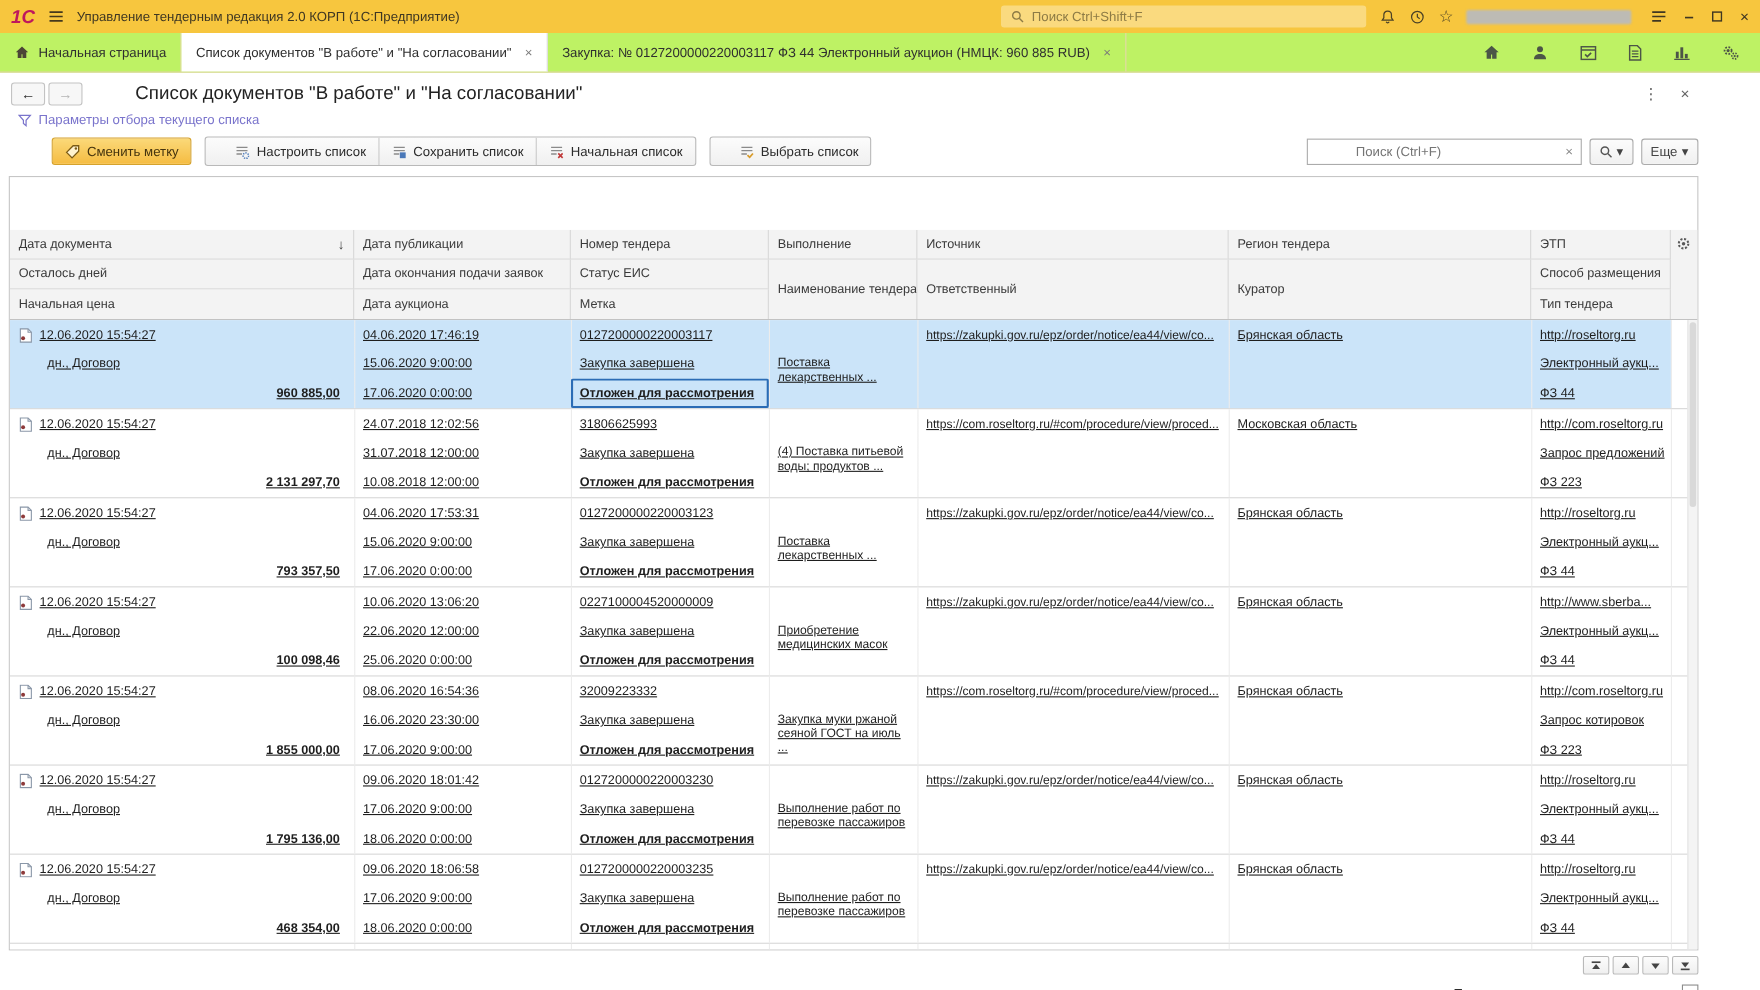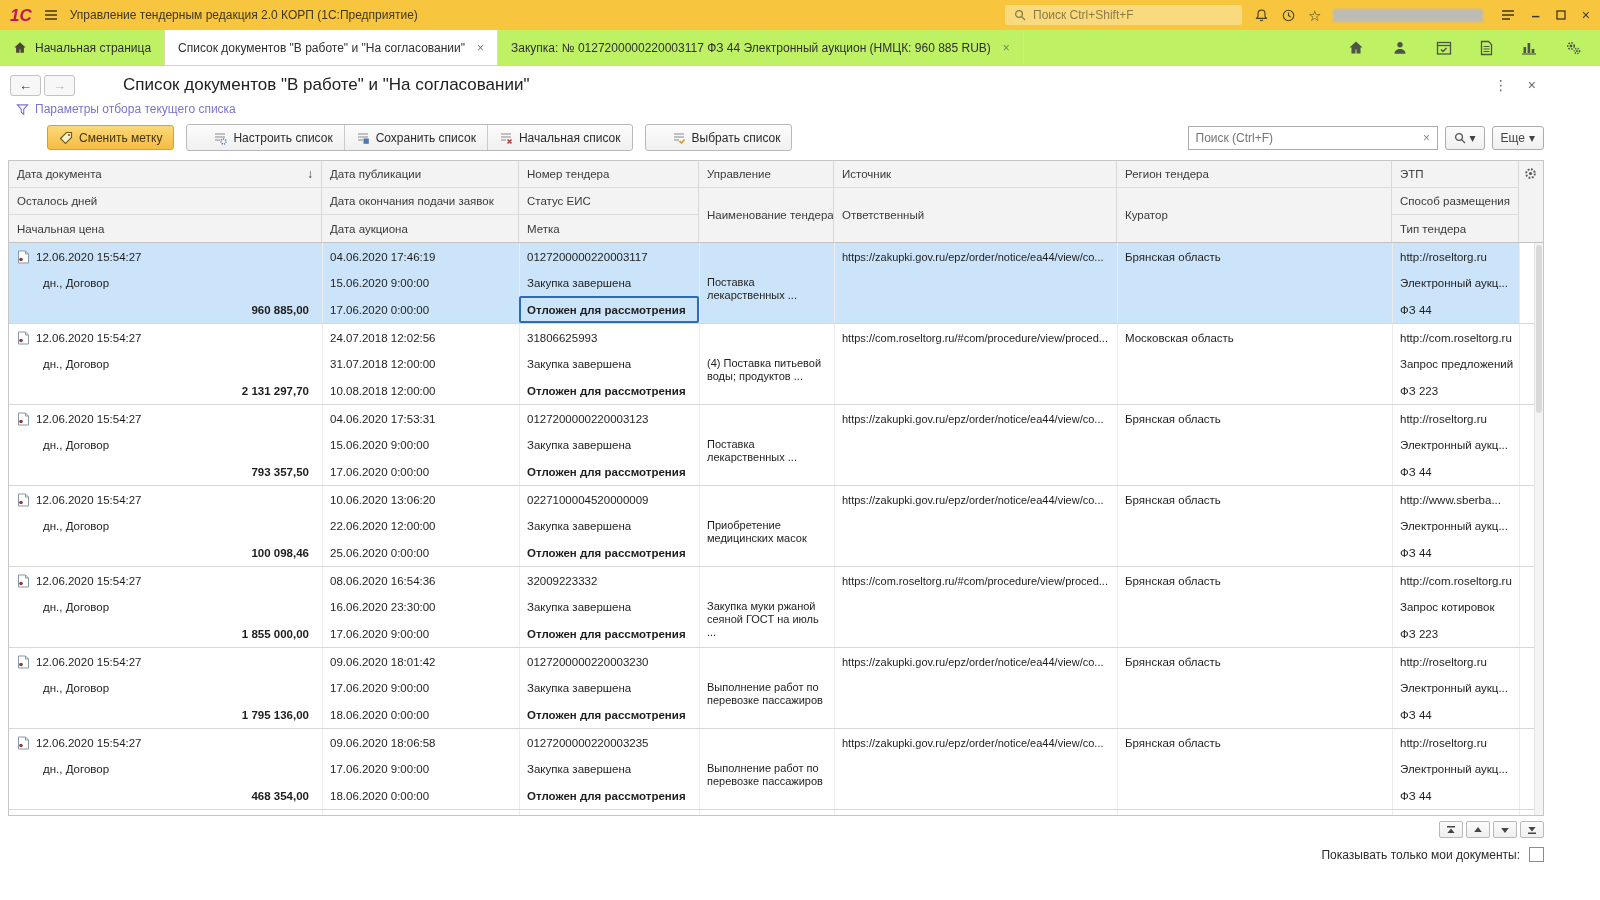--- a/index.html
+++ b/index.html
@@ -6,21 +6,21 @@
   html,body { width:1600px; height:900px; overflow:hidden; background:#fff;
               font-family:"Liberation Sans", sans-serif; color:#1e1e1e; }
 
   
   .titlebar { height:30px; background:#F7C63E; display:flex; align-items:center;
               padding:0 10px; gap:12px; }
   .logo-1c { color:#be185d; font-weight:bold; font-style:italic; font-size:17px; line-height:1; }
   .tb-ham { color:#45391C; display:flex; align-items:center; cursor:pointer; }
   .app-title { font-size:12px; color:#3F3722; white-space:nowrap; }
   .tb-spacer { flex:1; }
-  .tb-search { width:237px; height:20px; background:#FADA7F; border-radius:3px;
+  .tb-search { width:332px; height:20px; background:#FADA7F; border-radius:3px;
                display:flex; align-items:center; gap:7px; padding:0 9px;
                color:#8D7B45; font-size:12px; }
   .tb-ico { color:#4A4126; display:flex; align-items:center; cursor:pointer; }
   .tb-star { font-size:15px; line-height:1; }
   .user-blur { width:150px; height:13px; background:#BDBBB4; border-radius:2px; filter:blur(1.2px); }
   .win-ctl { color:#3F3722; display:flex; align-items:center; gap:16px; margin-left:6px; }
   .win-ctl span, .win-ctl .icon { cursor:pointer; }
   .win-min { font-size:15px; font-weight:bold; }
   .win-close { font-size:14px; }
 
@@ -59,45 +59,45 @@
   .btn-accent { background:linear-gradient(#FBD979,#F5BC42); border:1px solid #D5A22C;
                 border-radius:3px; color:#45340E;margin-left:37px; }
   .btn-group { display:flex; border:1px solid #B9B9B9; border-radius:3px; overflow:hidden;
                background:linear-gradient(#FCFCFC,#F0F0F0);padding-left:15px; }
   .btn-group .btn { border-right:1px solid #CACACA; }
   .btn-group .btn:last-child { border-right:none; }
   .tb-right { margin-left:auto; display:flex; align-items:center; gap:7px; }
   .search-wrap { display:flex; align-items:center; border:1px solid #ABABAB; height:24px;
                  width:250px; background:#fff; }
   .search-wrap input { border:none; outline:none; flex:1; font-size:12px; padding:0 7px;
-                       font-family:"Liberation Sans",sans-serif; color:#333; min-width:0; }
+                       font-family:"Liberation Sans",sans-serif; color:#333; min-width:0;margin-left:37px; }
   .search-clear { width:20px; text-align:center; color:#888; font-size:12px; cursor:pointer; }
   .mini-btn { height:24px; border:1px solid #ABABAB; border-radius:3px;
               background:linear-gradient(#FCFCFC,#F0F0F0); display:flex; align-items:center;
               gap:4px; padding:0 8px; font-size:12px; color:#444; cursor:pointer; }
 
   
   .table-wrap { margin:2px 8px 0 8px; border:1px solid #C6C6C6; position:relative; }
   .hgrid, .record { display:grid;
      grid-template-columns:313px 197px 180px 135px 283px 275px 127px minmax(0,1fr); }
   .thead { background:#F3F3F3; border-bottom:1px solid #C2C2C2; position:relative; }
-  .hgrid { grid-template-rows:27px 27px 27px; }
+  .hgrid { grid-template-rows:27px 27px 27px;margin-top:48px; }
   .hcell { font-size:11.5px; color:#3A3A3A; display:flex; align-items:center;
            padding:0 8px; border-right:1px solid #D8D8D8; border-bottom:1px solid #DCDCDC;
            white-space:nowrap; overflow:hidden; cursor:pointer; }
   .hcell.span2 { grid-row:span 2; border-bottom:none; }
   .hcell.norb { border-bottom:none; }
   .hcell.c8cell { border-right:none; border-bottom:none; grid-column:8; grid-row:1/4;
                   align-items:flex-start; justify-content:flex-end; padding:5px 5px 0 0; }
   .hc1 { justify-content:space-between; }
   .sort { color:#333; font-size:12px; margin-left:6px; }
   .gear-btn { color:#5A5A5A; cursor:pointer; display:flex; }
 
   .tbody { height:572px; overflow:hidden; position:relative; background:#fff; }
-  .record { grid-template-rows:27px 26px 27px; position:relative; border-bottom:1px solid #D7D7D7; cursor:pointer; }
+  .record { grid-template-rows:27px 26px 27px; position:relative; border-bottom:1px solid #D7D7D7; cursor:pointer;text-decoration:underline; }
   .record::after { content:""; position:absolute; inset:0; pointer-events:none;
      background-image:linear-gradient(#ECECEC,#ECECEC),linear-gradient(#ECECEC,#ECECEC),
        linear-gradient(#ECECEC,#ECECEC),linear-gradient(#ECECEC,#ECECEC),
        linear-gradient(#ECECEC,#ECECEC),linear-gradient(#ECECEC,#ECECEC),
        linear-gradient(#ECECEC,#ECECEC);
      background-size:1px 100%; background-repeat:no-repeat;
      background-position:313px 0,510px 0,690px 0,825px 0,1108px 0,1383px 0,1510px 0; }
   .record.selected::before { content:""; position:absolute; left:0; top:0; bottom:0;
      width:1510px; background:#CBE4F9; }
   .record > .cell { position:relative; z-index:1; }
@@ -338,21 +338,21 @@
 
   <div class="table-wrap">
     <div class="thead">
       <div class="hgrid">
         <div class="hcell c1 r1 hc1">
           <span>Дата документа</span>
           <span class="sort">↓</span>
         </div>
         <div class="hcell c2 r1">Дата публикации</div>
         <div class="hcell c3 r1">Номер тендера</div>
-        <div class="hcell c4 r1">Управление</div>
+        <div class="hcell c4 r1">Выполнение</div>
         <div class="hcell c5 r1">Источник</div>
         <div class="hcell c6 r1">Регион тендера</div>
         <div class="hcell c7 r1">ЭТП</div>
         <div class="hcell c8cell">
           <span class="gear-btn">
             <svg width="15" height="15" viewBox="0 0 16 16">
                 <circle cx="8" cy="8" r="4.6" fill="none" stroke="currentColor" stroke-width="2" stroke-dasharray="2 1.6"></circle>
                 <circle cx="8" cy="8" r="1.7" fill="currentColor"></circle>
               </svg>
           </span>

